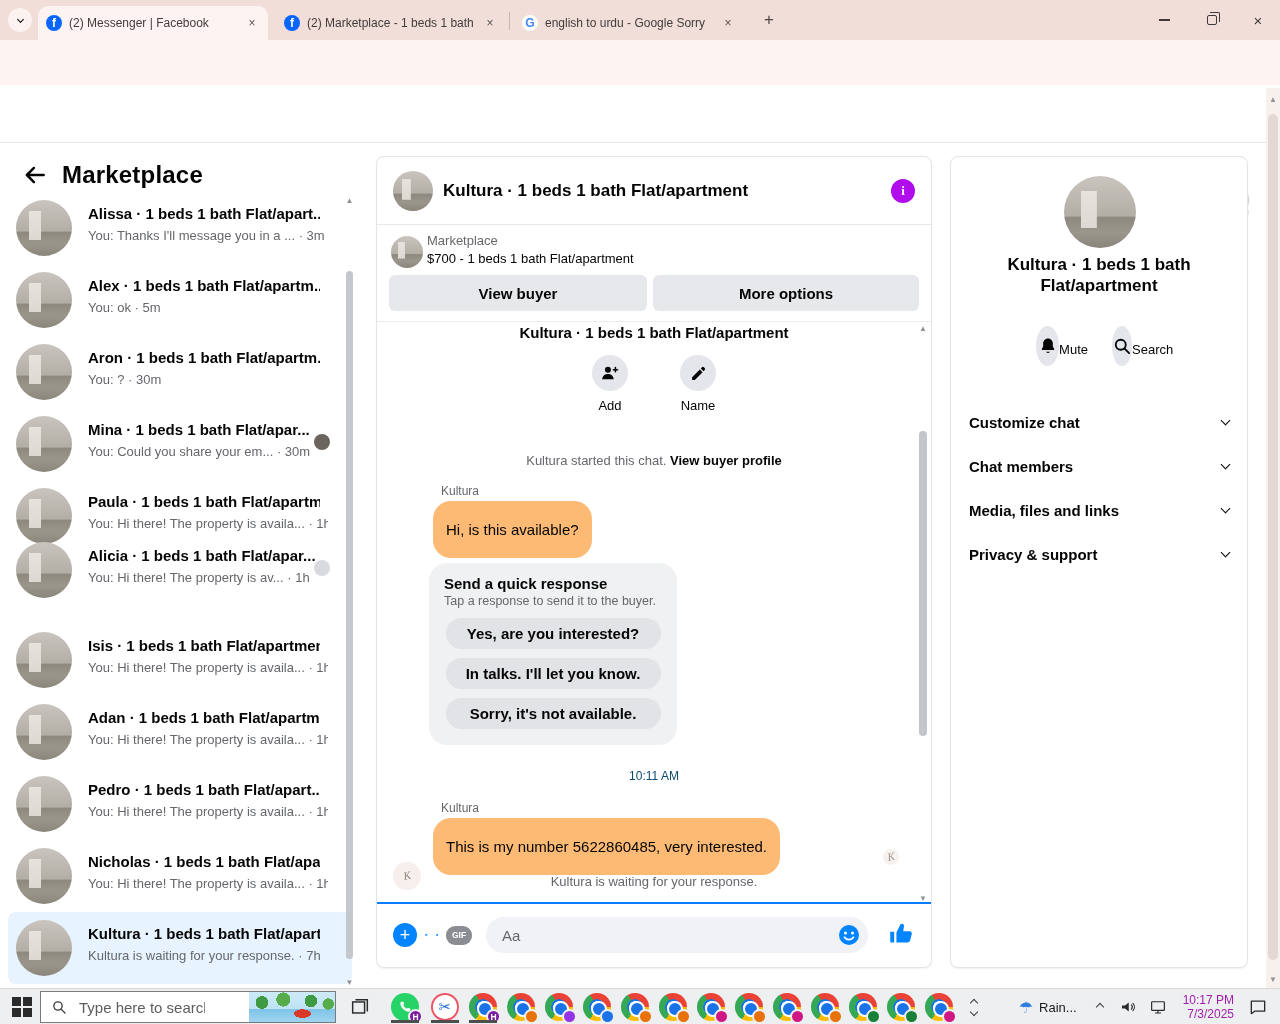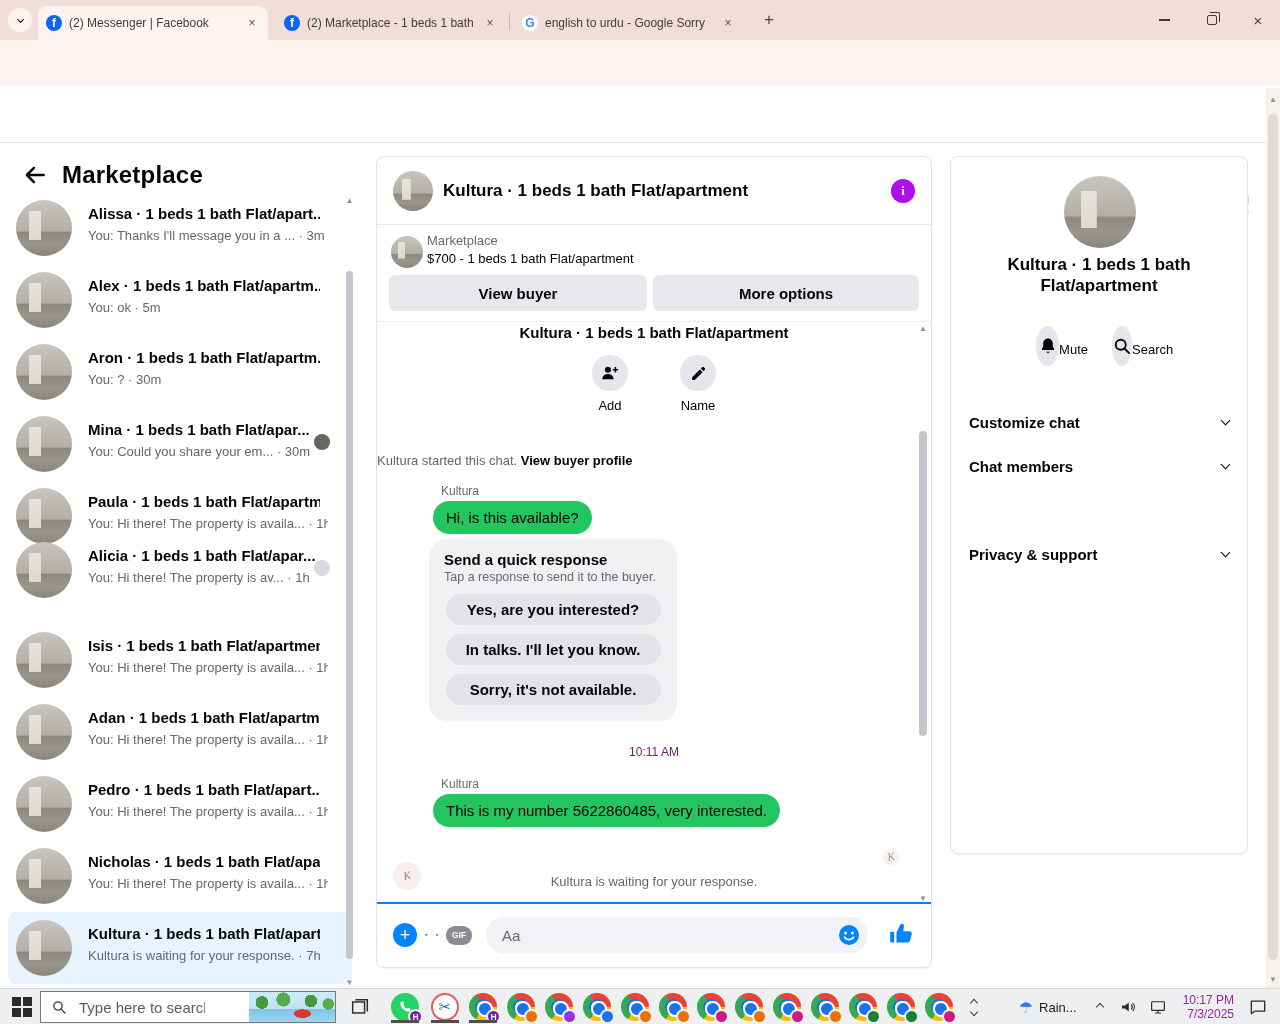--- a/index.html
+++ b/index.html
@@ -98,50 +98,50 @@
   .bsrc{position:absolute;left:50px;top:8px;font-size:13px;color:#65676b}
   .blist{position:absolute;left:50px;top:26px;font-size:13px;color:#050505}
   .bbtn{position:absolute;top:50px;height:36px;border-radius:6px;background:#e7e8ec;display:flex;align-items:center;
     justify-content:center;font-size:15px;font-weight:bold}
   .msgs{position:absolute;left:0;top:165px;width:100%;height:581px;overflow:hidden}
   .centitle{text-align:center;font-size:15px;font-weight:bold;margin-top:2px}
   .anrow{display:flex;justify-content:center;gap:36px;margin-top:14px}
   .anbtn{display:flex;flex-direction:column;align-items:center;width:52px}
   .ancirc{width:36px;height:36px;border-radius:50%;background:#e4e6eb;display:flex;align-items:center;justify-content:center}
   .anlbl{font-size:13px;margin-top:7px}
-  .started{font-size:13px;color:#65676b;margin-top:40px}
+  .started{text-align:center;font-size:13px;color:#65676b;margin-top:40px}
   .started b{color:#050505}
   .senderlbl{font-size:12px;color:#65676b;margin:16px 0 3px 64px}
-  .bubble{background:#22c55e;border-radius:18px;padding:8px 13px;font-size:15px;display:inline-block;margin-left:56px}
+  .bubble{background:#fdba74;border-radius:18px;padding:20px 13px;font-size:15px;display:inline-block;margin-left:56px}
   .qcard{position:relative;margin:5px 0 0 52px;width:248px;border-radius:18px;background:#f0f1f2;padding:10px 0 16px 0}
   .qtitle{font-size:15px;font-weight:bold;margin:2px 0 2px 15px}
   .qsub{font-size:12.5px;color:#65676b;margin:0 0 10px 15px}
   .qbtn{margin:9px auto 0 auto;width:215px;height:31px;border-radius:16px;background:#e2e3e6;display:flex;
     align-items:center;justify-content:center;font-size:15px;font-weight:bold}
   .msgav{position:absolute;width:28px;height:28px}
-  .tstamp{text-align:center;font-size:12px;color:#701a75;margin-top:24px}
+  .tstamp{text-align:center;font-size:12px;color:#0c4a6e;margin-top:24px}
   .waiting{position:absolute;left:0;bottom:14px;width:100%;text-align:center;font-size:13px;color:#65676b}
   .seenmini{position:absolute;left:506px;top:527px;width:16px;height:16px;opacity:.85}
   .blueline{position:absolute;left:0;top:745px;width:100%;height:2px;background:#0a7cff}
   .composer{position:absolute;left:0;top:755px;width:100%;height:46px;display:flex;align-items:center;padding:0 16px;gap:8px}
   .cplus{width:24px;height:24px;border-radius:50%;background:#0084ff;color:#fff;font-size:18px;display:flex;
     align-items:center;justify-content:center;flex:none}
   .gifbadge{width:26px;height:19px;border-radius:9px;background:#8a8d91;color:#fff;font-size:8.5px;font-weight:bold;
     display:flex;align-items:center;justify-content:center;flex:none}
   .cinput{position:relative;margin-left:6px;width:382px;height:36px;border-radius:18px;background:#f0f2f5;
     display:flex;align-items:center;padding:0 40px 0 14px;flex:none}
   .cinput input{border:none;outline:none;background:transparent;font-size:15px;width:100%;
     font-family:Liberation Sans, sans-serif}
   .cinput input::placeholder{color:#65676b}
   .cemoji{position:absolute;right:7px;top:6px}
   .chat-scroll{position:absolute;right:3px;top:168px;width:10px;height:578px}
   .chat-thumb{position:absolute;left:1px;top:106px;width:8px;height:305px;border-radius:4px;background:#c2c5c9}
 
   
-  .rightcard{position:absolute;left:950px;top:156px;width:298px;height:698px;background:#fff;
+  .rightcard{position:absolute;left:950px;top:156px;width:298px;height:812px;background:#fff;
     border:1px solid #e4e4e6;border-radius:8px;box-shadow:0 1px 2px rgba(0,0,0,.06)}
   .rc-av{position:absolute;left:113px;top:19px;width:72px;height:72px}
   .rcname{position:absolute;left:0;top:97px;width:100%;text-align:center;font-size:17px;font-weight:bold;line-height:21px}
   .rcbtn{position:absolute;top:169px;width:52px;display:flex;flex-direction:row;align-items:center}
   .rccirc{width:40px;height:40px;border-radius:50%;background:#e4e6eb;display:flex;align-items:center;justify-content:center}
   .rclbl{font-size:13px;margin-top:6px;color:#050505}
   .rcsec{position:absolute;left:0;width:100%;height:44px;display:flex;align-items:center;padding:0 18px;
     font-size:15px;font-weight:bold;justify-content:space-between}
 
   
@@ -556,20 +556,24 @@
     </div>
 
     <div class="rcsec" style="top:243px">
       <span>Customize chat</span>
         <span class="chev"></span>
     </div>
     <div class="rcsec" style="top:287px">
       <span>Chat members</span>
         <span class="chev"></span>
     </div>
+    <div class="rcsec" style="top:331px">
+      <span>Media, files and links</span>
+        <span class="chev"></span>
+    </div>
     <div class="rcsec" style="top:375px">
       <span>Privacy &amp; support</span>
         <span class="chev"></span>
     </div>
   </div>
 
   <div class="pagescroll">
     <div class="arrowglyph" style="position:absolute;top:8px">▲</div>
     <div class="pg-thumb"></div>
     <div class="arrowglyph" style="position:absolute;bottom:4px">▼</div>

